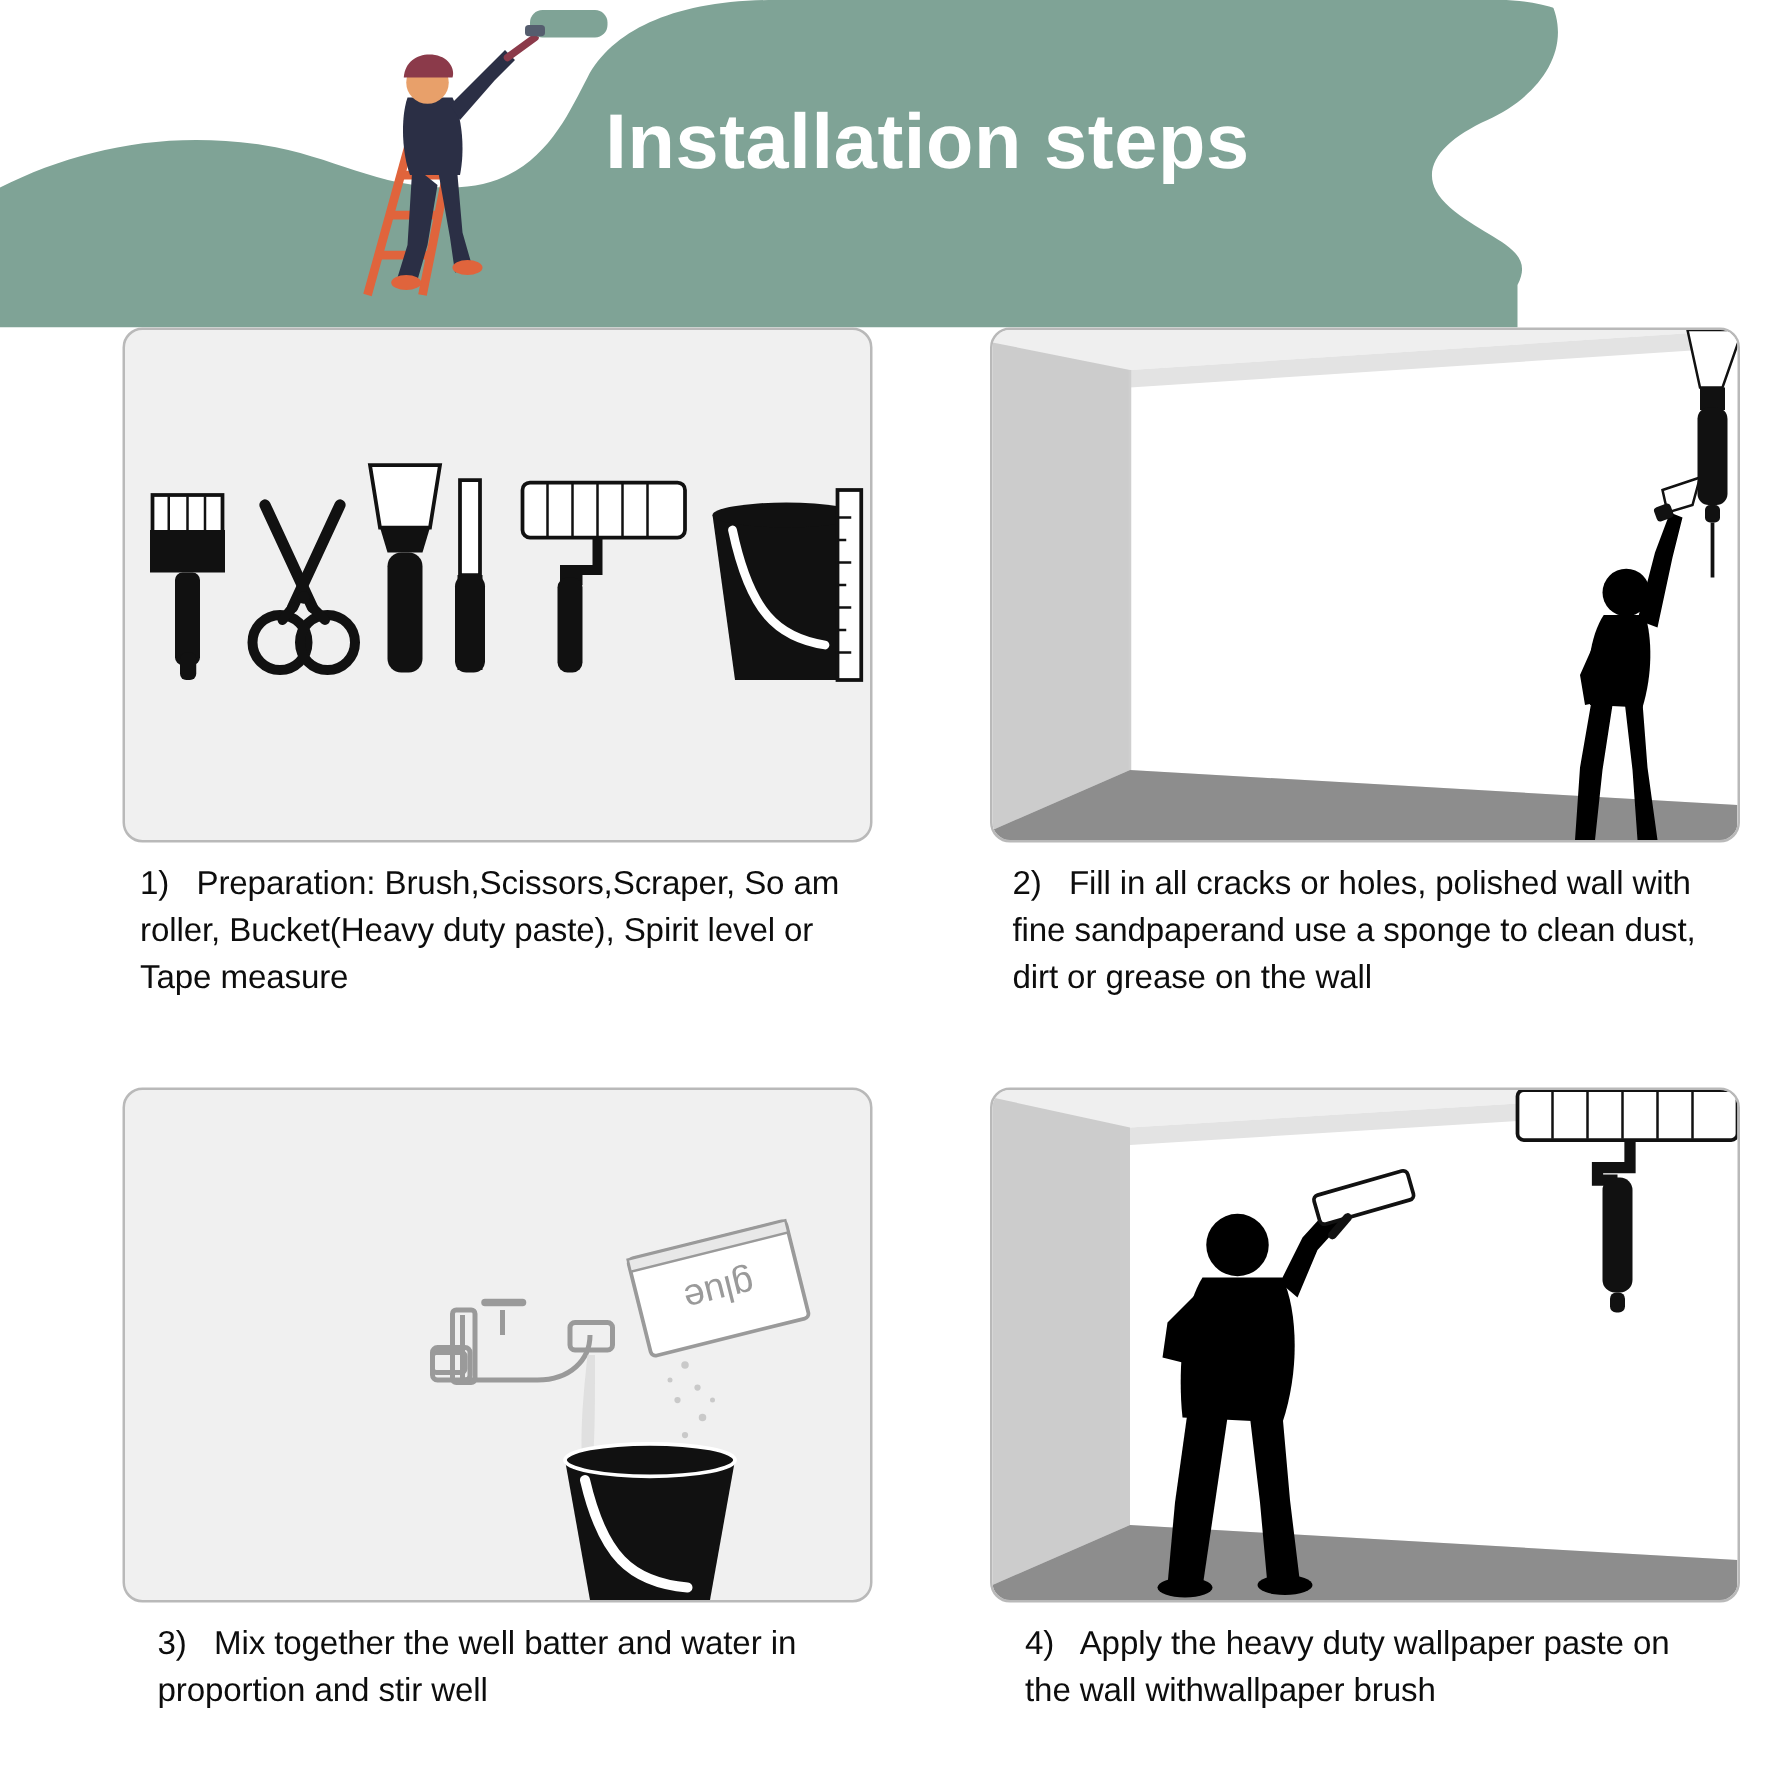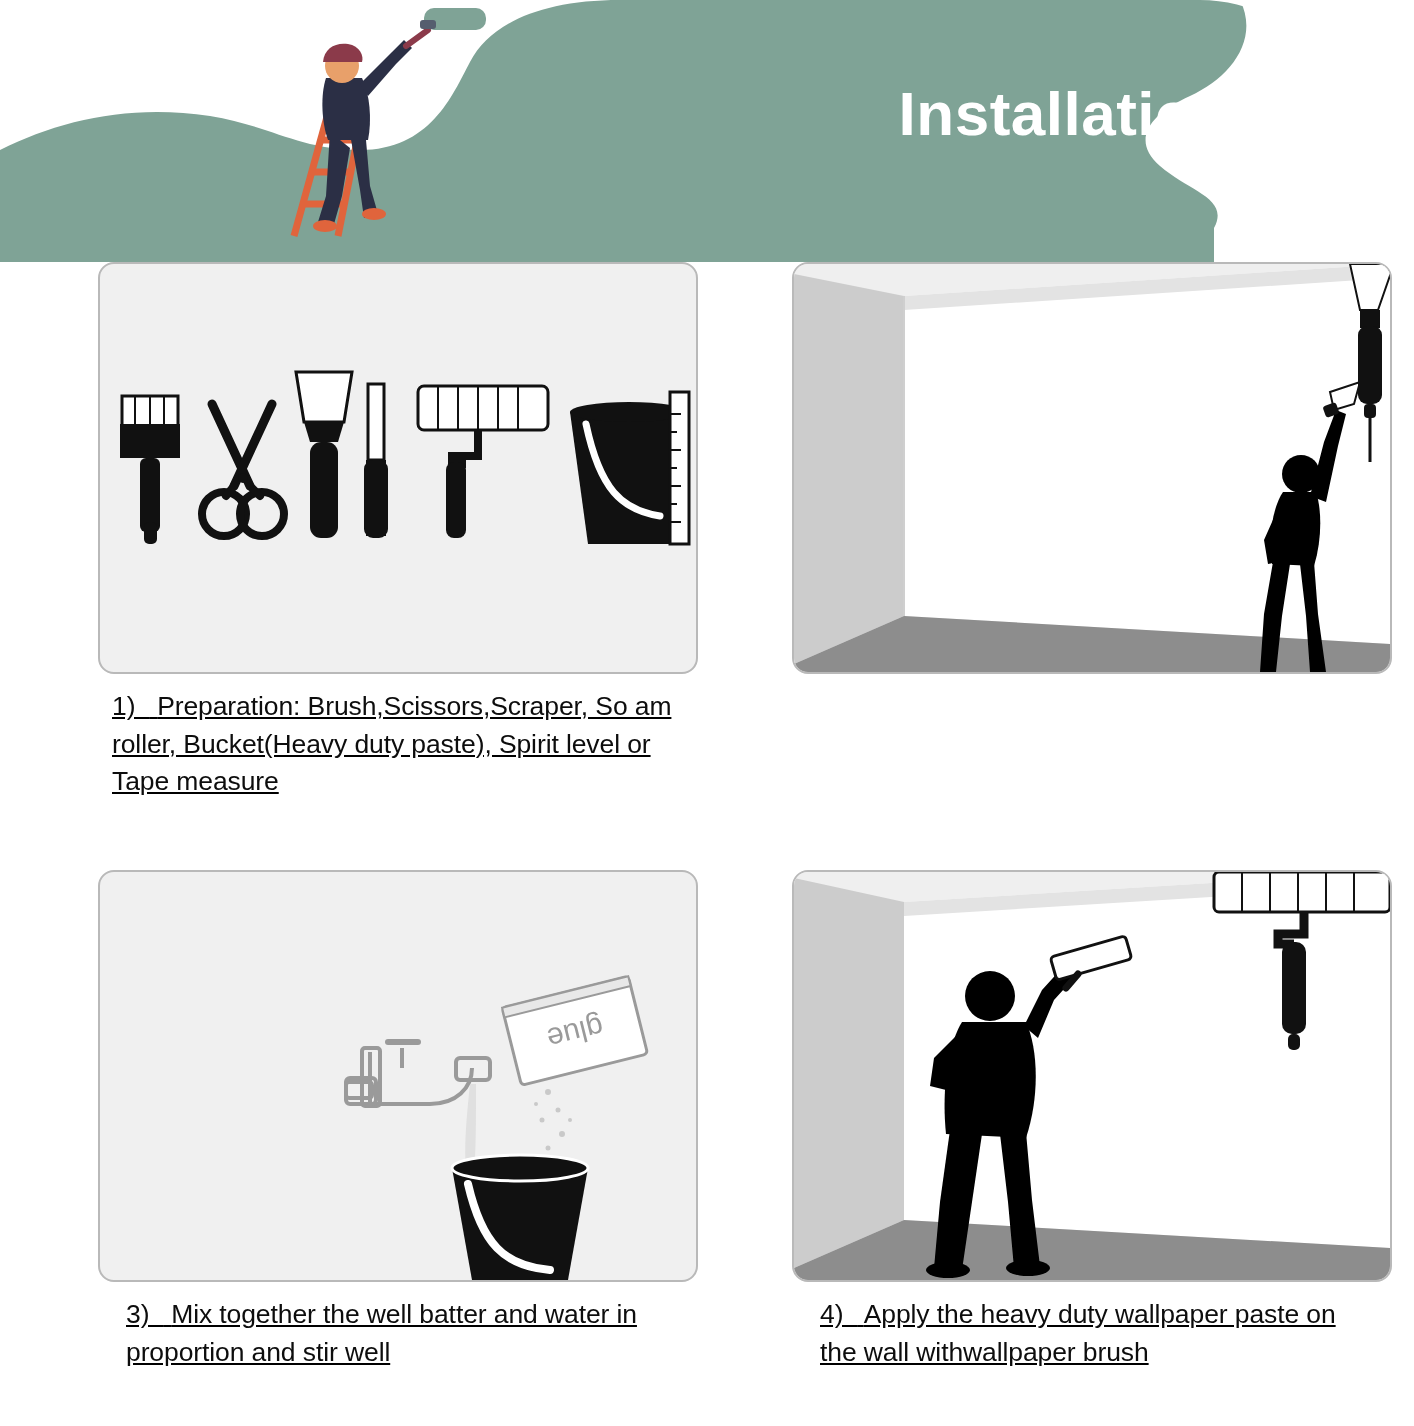--- a/index.html
+++ b/index.html
@@ -29,21 +29,21 @@
     left: 0;
     top: 0;
     width: 1414px;
     height: 262px;
   }
   .header-title {
     position: absolute;
     left: 0;
     top: 78px;
     width: 1414px;
-    text-align: right;
+    text-align: center;
     font-size: 62px;
     font-weight: 700;
     color: #ffffff;
     letter-spacing: 0.5px;
     padding-left: 70px;
     box-sizing: border-box;
   }
   .painter {
     position: absolute;
     left: 272px;
@@ -54,21 +54,20 @@
 
   
   .steps {
     position: absolute;
     left: 0;
     top: 262px;
     width: 1414px;
   }
   .step {
     position: absolute;
-    text-decoration: underline;
   }
   .step-1 { left: 98px;  top: 0px;   width: 600px; }
   .step-2 { left: 792px; top: 0px;   width: 600px; }
   .step-3 { left: 98px;  top: 608px; width: 600px; }
   .step-4 { left: 792px; top: 608px; width: 562px; }
 
   .panel {
     width: 600px;
     height: 412px;
     border: 2px solid #b9b9b9;
@@ -252,20 +251,24 @@
         </g>
 
         <g>
           <path d="M556,0 L600,0 L584,46 L566,46 Z" fill="#ffffff" stroke="#111" stroke-width="2"></path>
           <rect x="566" y="46" width="20" height="18" fill="#111"></rect>
           <rect x="564" y="62" width="24" height="78" rx="9" fill="#111"></rect>
           <rect x="570" y="140" width="12" height="14" rx="4" fill="#111"></rect>
           <line x1="576" y1="154" x2="576" y2="198" stroke="#111" stroke-width="3"></line>
         </g>
       </svg>
+    </div>
+    <div class="caption cap-2">
+      <span class="num">2)  </span>
+      <span>Fill in all cracks or holes, polished wall with fine  sandpaperand use a sponge to clean dust, dirt or grease on the wall</span>
     </div>
   </div>
 
   <div class="step step-3">
     <div class="panel">
       <svg width="596" height="408" viewBox="0 0 596 408">
 
         <g fill="none" stroke="#9a9a9a" stroke-width="4">
           <path d="M270,180 L270,232 L330,232 C356,232 372,216 372,196"></path>
           <rect x="262" y="176" width="18" height="58" rx="3"></rect>

